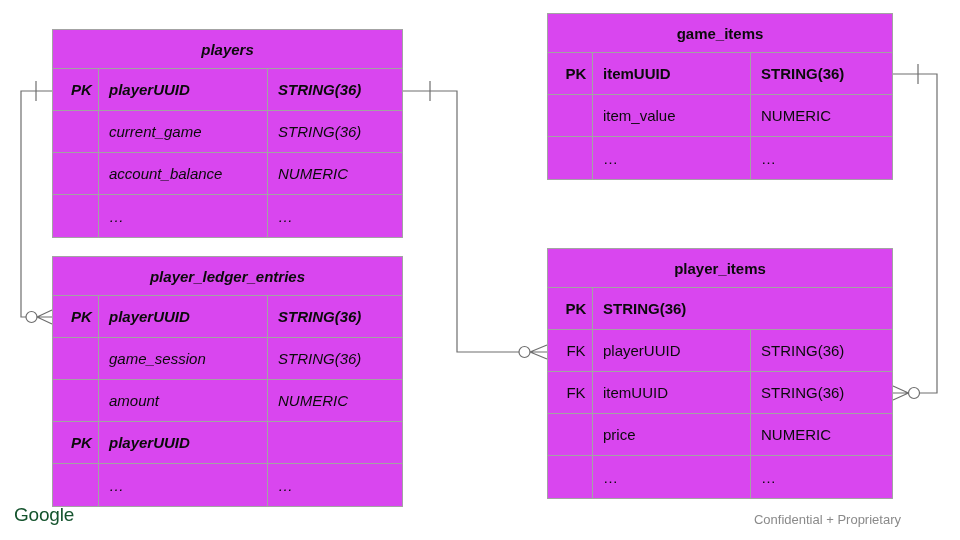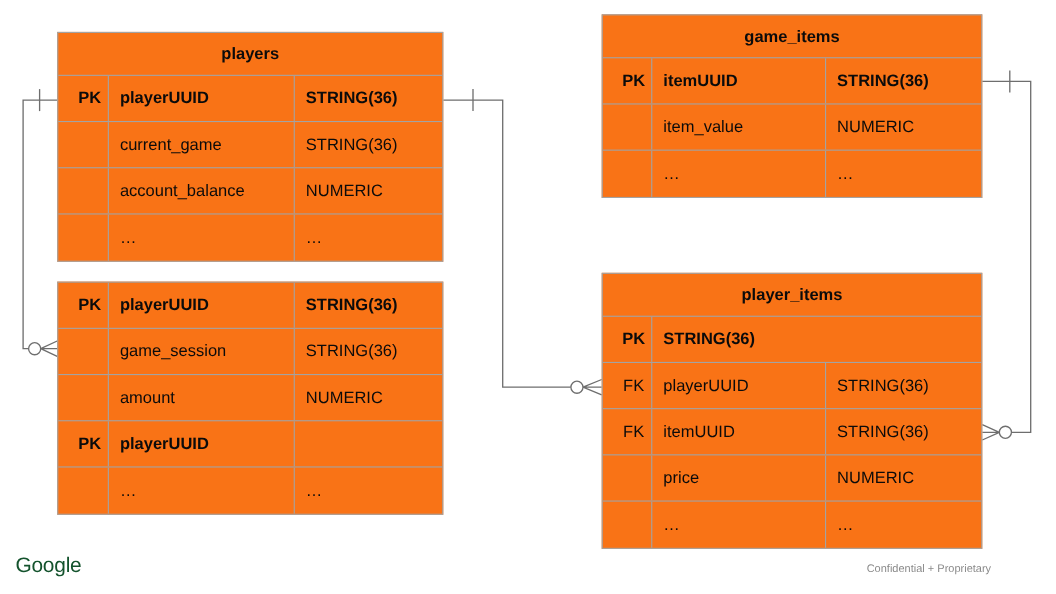--- a/index.html
+++ b/index.html
@@ -4,51 +4,51 @@
 <style>
   html,body{margin:0;padding:0;}
   body{
     width:960px;height:540px;position:relative;background:#ffffff;
     font-family:"Liberation Sans",sans-serif;overflow:hidden;
     -webkit-font-smoothing:antialiased;
   }
   *{box-sizing:border-box;}
   svg.connectors{position:absolute;left:0;top:0;width:960px;height:540px;z-index:1;}
   .etable{
-    position:absolute;background:#f97316;border:1px solid #a3a3a3;z-index:2;
+    position:absolute;background:#d946ef;border:1px solid #a3a3a3;z-index:2;
     color:#0b0b0b;
   }
   .t-title{
     height:39px;border-bottom:1px solid #a3a3a3;display:flex;align-items:center;
     justify-content:center;font-weight:bold;font-size:15px;
   }
   .t-row{display:grid;height:42px;border-bottom:1px solid #a3a3a3;}
   .t-row:last-child{border-bottom:none;}
-  .left-t{width:351px;}
+  .left-t{width:351px;font-style:italic;}
   .left-t .t-row{grid-template-columns:46px 169px 1fr;}
   .right-t{width:346px;}
   .right-t .t-row{grid-template-columns:45px 158px 1fr;}
   .cell{
     display:flex;align-items:center;font-size:15px;
     border-right:1px solid #a3a3a3;padding-left:10px;
   }
   .cell.key{justify-content:center;padding-left:12px;}
   .cell.type{border-right:none;}
   .t-row.pk .cell{font-weight:bold;}
   #tbl-players{left:52px;top:29px;}
   #tbl-ledger{left:52px;top:256px;}
   #tbl-game-items{left:547px;top:13px;}
   #tbl-player-items{left:547px;top:248px;}
   .logo{
     position:absolute;left:14px;top:504px;z-index:2;
     font-size:19px;color:#14532d;letter-spacing:-0.2px;
   }
   .classification{
     position:absolute;right:59px;top:512px;z-index:2;
-    font-size:10px;color:#8a8a8a;
+    font-size:13px;color:#8a8a8a;
   }
 </style>
 </head>
 <body>
 
 <svg class="connectors" viewBox="0 0 960 540" fill="none" stroke="#6e6e6e" stroke-width="1.2">
   <g>
     <path d="M52 91 H21 V317 H26"></path>
     <path d="M36 81 V101"></path>
     <circle cx="31.5" cy="317" r="5.5" fill="#ffffff"></circle>
@@ -86,20 +86,21 @@
     <div class="cell type">NUMERIC</div>
   </div>
   <div class="t-row">
     <div class="cell key"></div>
     <div class="cell name">…</div>
     <div class="cell type">…</div>
   </div>
 </div>
 
 <div class="etable left-t" id="tbl-ledger">
+  <div class="t-title">player_ledger_entries</div>
   <div class="t-row pk">
     <div class="cell key">PK</div>
     <div class="cell name">playerUUID</div>
     <div class="cell type">STRING(36)</div>
   </div>
   <div class="t-row">
     <div class="cell key"></div>
     <div class="cell name">game_session</div>
     <div class="cell type">STRING(36)</div>
   </div>

